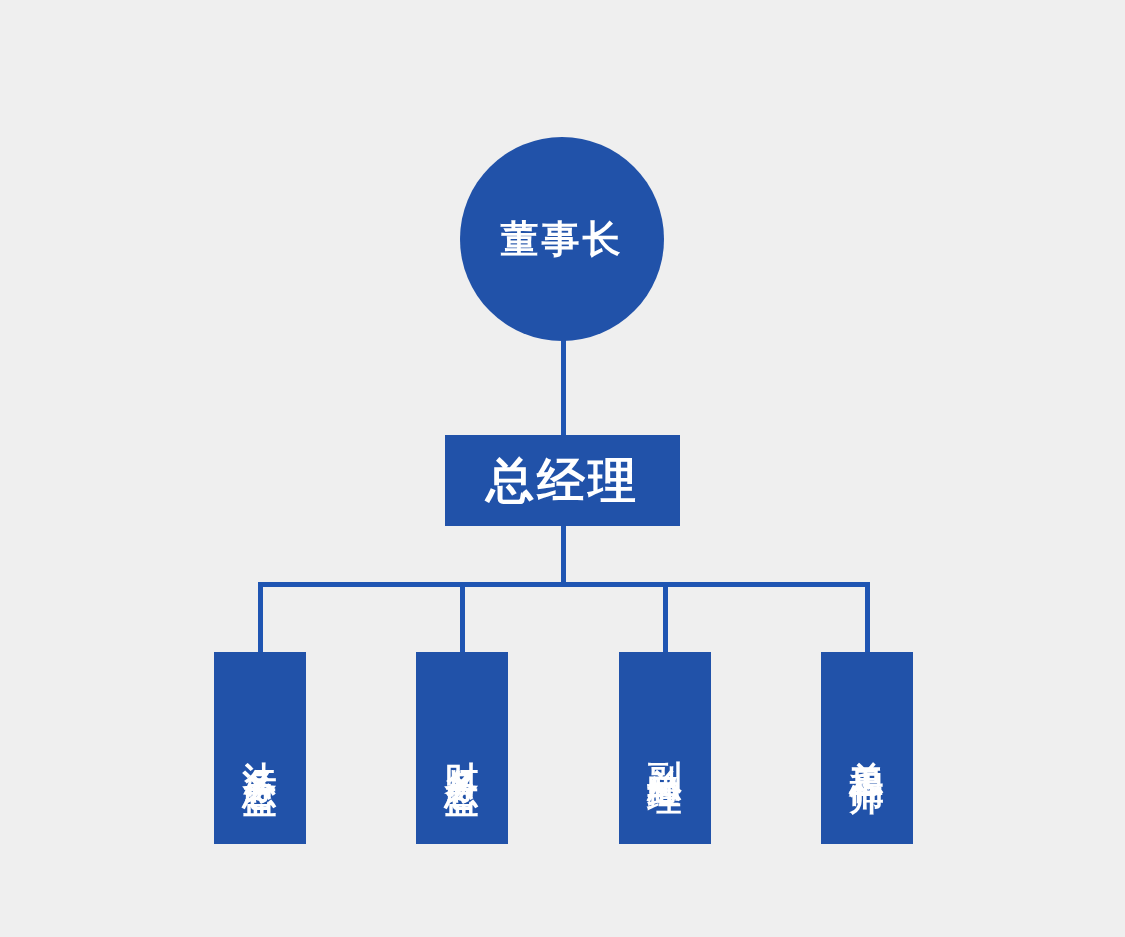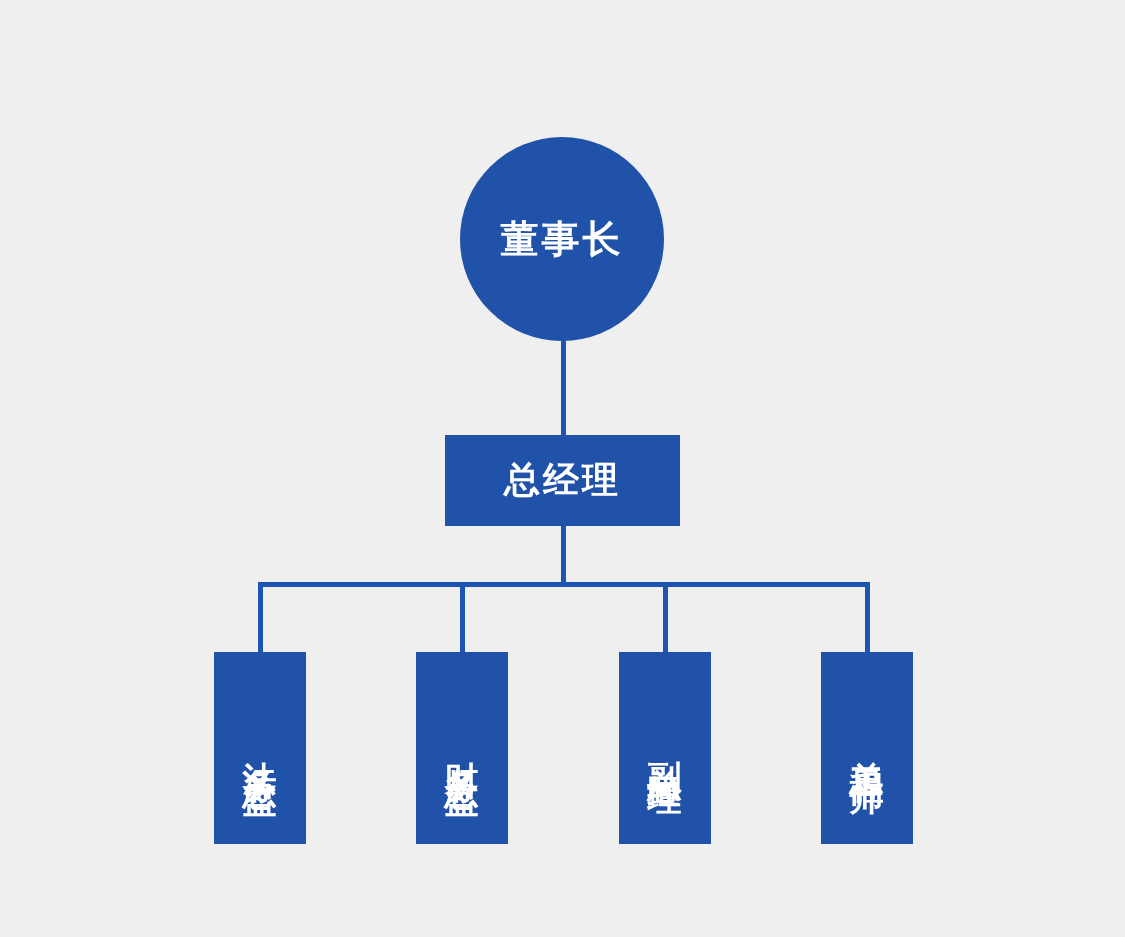--- a/index.html
+++ b/index.html
@@ -34,21 +34,21 @@
   .chairman {
     left: 460px; top: 117px;
     width: 204px; height: 204px;
     border-radius: 50%;
     font-size: 38px;
     letter-spacing: 3px;
   }
   .manager {
     left: 445px; top: 415px;
     width: 235px; height: 91px;
-    font-size: 36px;
+    font-size: 48px;
     letter-spacing: 3px;
   }
   .dept {
     top: 632px;
     width: 92px; height: 192px;
     font-size: 34px;
   }
   .dept .vtext {
     writing-mode: vertical-lr;
     text-orientation: upright;

